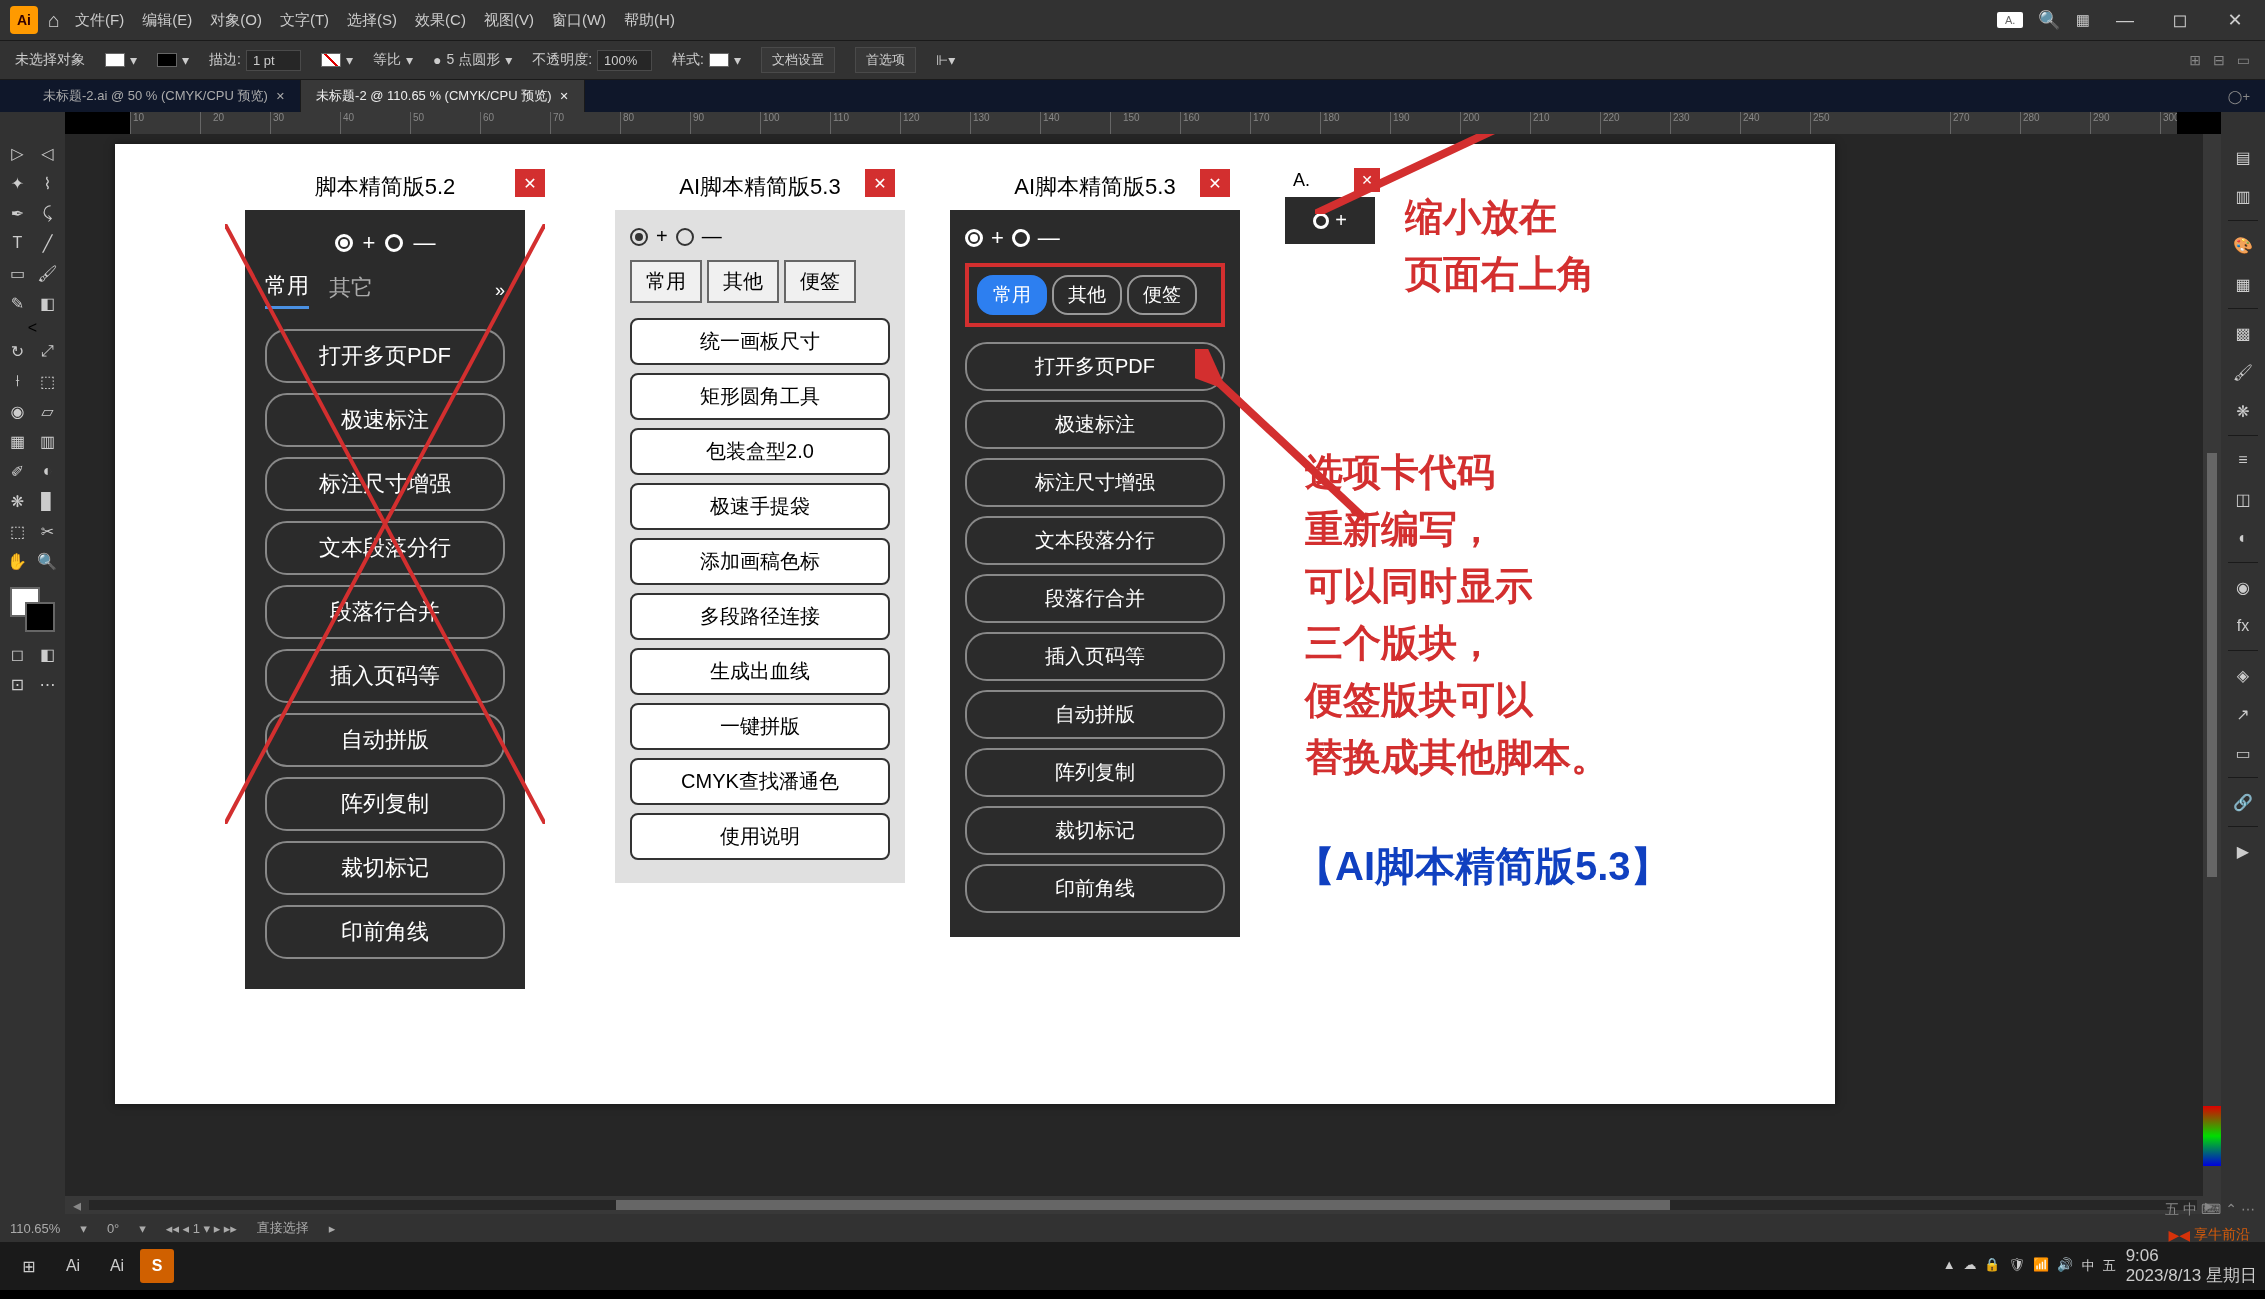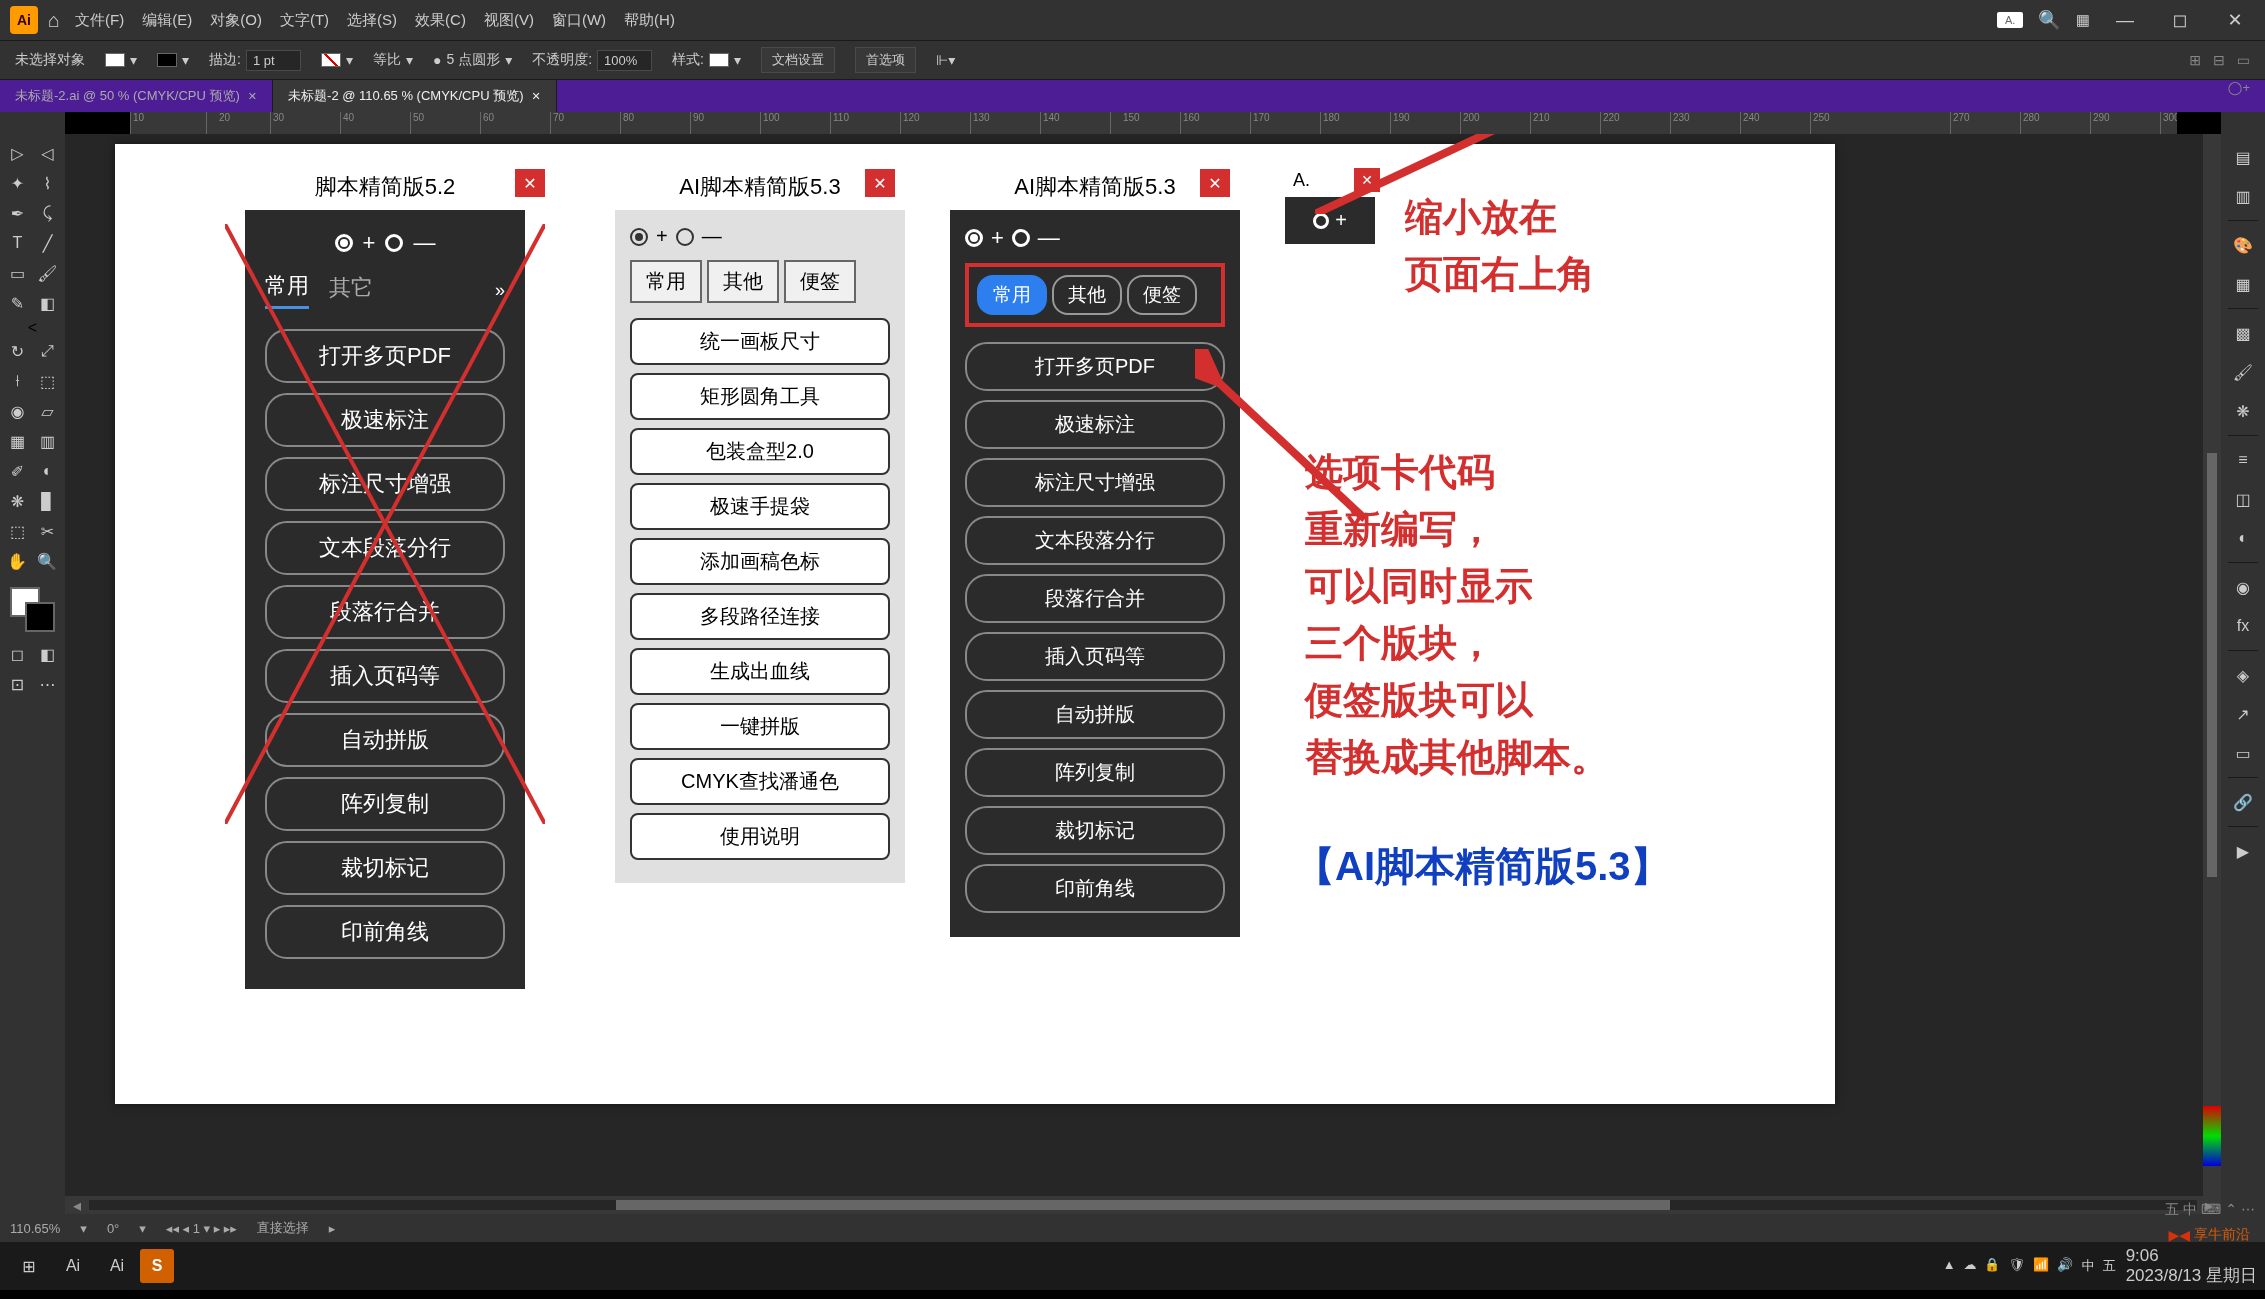--- a/index.html
+++ b/index.html
@@ -15,21 +15,21 @@
 .menubar .win-btn { width: 40px; text-align: center; font-size: 18px; }
 
 
 .controlbar { background: #323232; height: 40px; display: flex; align-items: center; padding: 0 15px; color: #ccc; font-size: 14px; border-top: 1px solid #1a1a1a; border-bottom: 1px solid #1a1a1a; }
 .controlbar .ctrl-item { margin-right: 20px; display: flex; align-items: center; gap: 5px; }
 .controlbar .swatch { width: 20px; height: 14px; background: #fff; border: 1px solid #666; }
 .controlbar .input-sm { background: #262626; border: 1px solid #4a4a4a; color: #ccc; padding: 2px 6px; font-size: 13px; width: 55px; }
 .controlbar .btn-sm { background: #383838; border: 1px solid #4a4a4a; color: #ccc; padding: 3px 10px; font-size: 13px; }
 
 
-.tabbar { background: #4c1d95; height: 32px; display: flex; color: #aaa; font-size: 13px; }
+.tabbar { background: #0f172a; height: 32px; display: flex; align-items: center; color: #aaa; font-size: 13px; padding-left: 28px; }
 .tabbar .tab { padding: 0 15px; height: 100%; display: flex; align-items: center; border-right: 1px solid #1a1a1a; cursor: pointer; }
 .tabbar .tab.active { background: #383838; color: #eee; }
 .tabbar .tab .x { margin-left: 8px; font-size: 11px; }
 
 
 .ruler-h { background: #383838; height: 22px; position: relative; color: #888; font-size: 10px; margin-left: 65px; margin-right: 44px; overflow: hidden; }
 .ruler-h .tick { position: absolute; top: 0; border-left: 1px solid #666; height: 22px; padding-left: 2px; }
 
 
 .workspace { display: flex; height: 1080px; }
@@ -177,21 +177,21 @@
     </div>
   <div style="margin-left:auto; padding-right:15px; color:#888;">
     <span>◯+</span>
   </div>
 </div>
 
 <div style="display:flex;">
   <div style="width:65px;height:22px;background:#323232;"></div>
   <div class="ruler-h" id="ruler-h" style="flex:1;">
       <div class="tick" style="left: 0px;">10</div>
-      <div class="tick" style="left: 76px; padding-left: 12px;">20</div>
+      <div class="tick" style="left: 70px; padding-left: 12px;">20</div>
       <div class="tick" style="left: 140px;">30</div>
       <div class="tick" style="left: 210px;">40</div>
       <div class="tick" style="left: 280px;">50</div>
       <div class="tick" style="left: 350px;">60</div>
       <div class="tick" style="left: 420px; text-align: right;">70</div>
       <div class="tick" style="left: 490px;">80</div>
       <div class="tick" style="left: 560px;">90</div>
       <div class="tick" style="left: 630px;">100</div>
       <div class="tick" style="left: 700px;">110</div>
       <div class="tick" style="left: 770px;">120</div>

